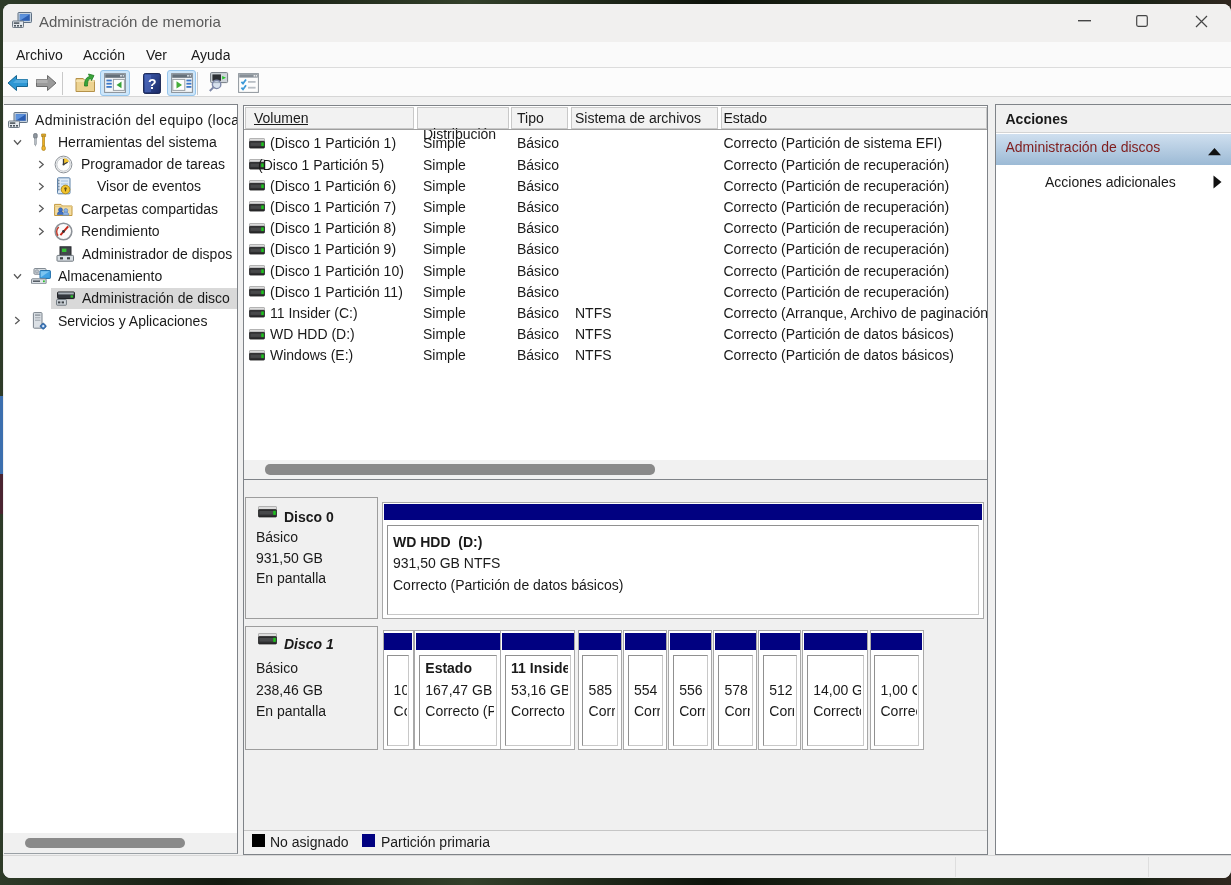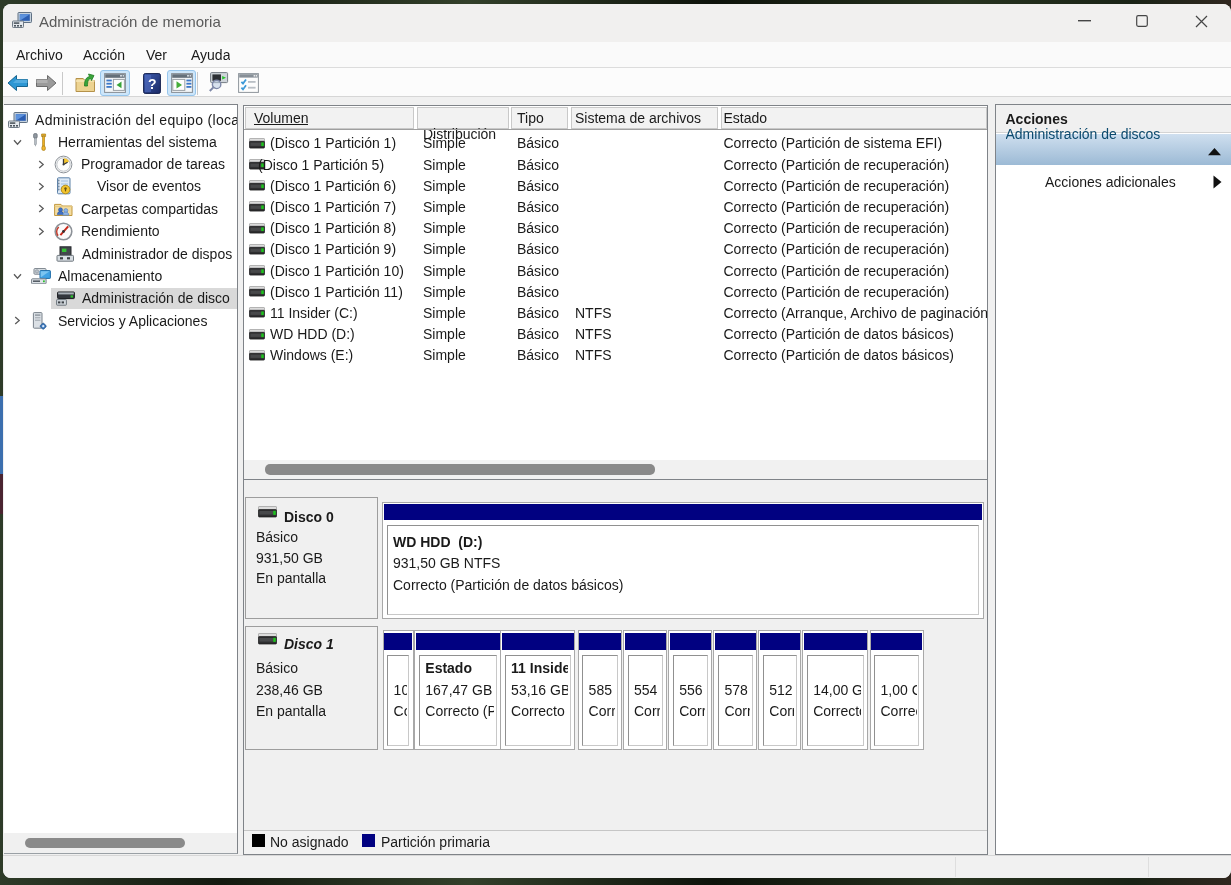--- a/index.html
+++ b/index.html
@@ -443,21 +443,21 @@
 <div class="t" style="left:880.5px;top:700.5px;max-width:36.4px">Correcto (Partición de recuperación)</div>
 <div class="a" style="left:244px;top:830px;width:743px;height:24px;background:#f2f2f2;border-top:1px solid #c6c6c6"></div>
 <div class="a" style="left:252px;top:834px;width:13px;height:13px;background:#000"></div>
 <div class="t" style="left:270px;top:831.5px;">No asignado</div>
 <div class="a" style="left:361.5px;top:834px;width:13px;height:13px;background:#010181"></div>
 <div class="t" style="left:381px;top:831.5px;">Partición primaria</div>
 <div class="a" style="left:995px;top:104px;width:236px;height:751px;background:#fff;border:1px solid #7f8388;border-right:none"></div>
 <div class="a" style="left:996px;top:105px;width:235px;height:27.5px;background:#f0f0f0;border-bottom:1px solid #d4d4d4"></div>
 <div class="t b" style="left:1005.5px;top:109px;">Acciones</div>
 <div class="a" style="left:996px;top:133.5px;width:235px;height:31px;background:linear-gradient(#cfdfef,#9cbad5)"></div>
-<div class="t" style="left:1005.5px;top:124px;color:#0c4a6e">Administración de discos</div>
+<div class="t" style="left:1005.5px;top:137px;color:#7f1d1d">Administración de discos</div>
 <svg class="a" style="left:1208px;top:148px" width="13" height="8" viewBox="0 0 13 8">
         <path d="M6.5 0 L13 7.2 L0 7.2 Z" fill="#111"></path>
       </svg>
 <div class="t" style="left:1045px;top:171.5px;">Acciones adicionales</div>
 <svg class="a" style="left:1212.5px;top:175px" width="9" height="14" viewBox="0 0 9 14">
         <path d="M0.5 0.5 L8.5 7 L0.5 13.5 Z" fill="#111"></path>
       </svg>
 <div class="a" style="left:3px;top:855px;width:1228px;height:23px;background:#f1f1f1;border-top:1px solid #d7d7d7"></div>
 <div class="a" style="left:955px;top:857px;width:1px;height:20px;background:#dedede"></div>
 <div class="a" style="left:1148px;top:857px;width:1px;height:20px;background:#dedede"></div>

